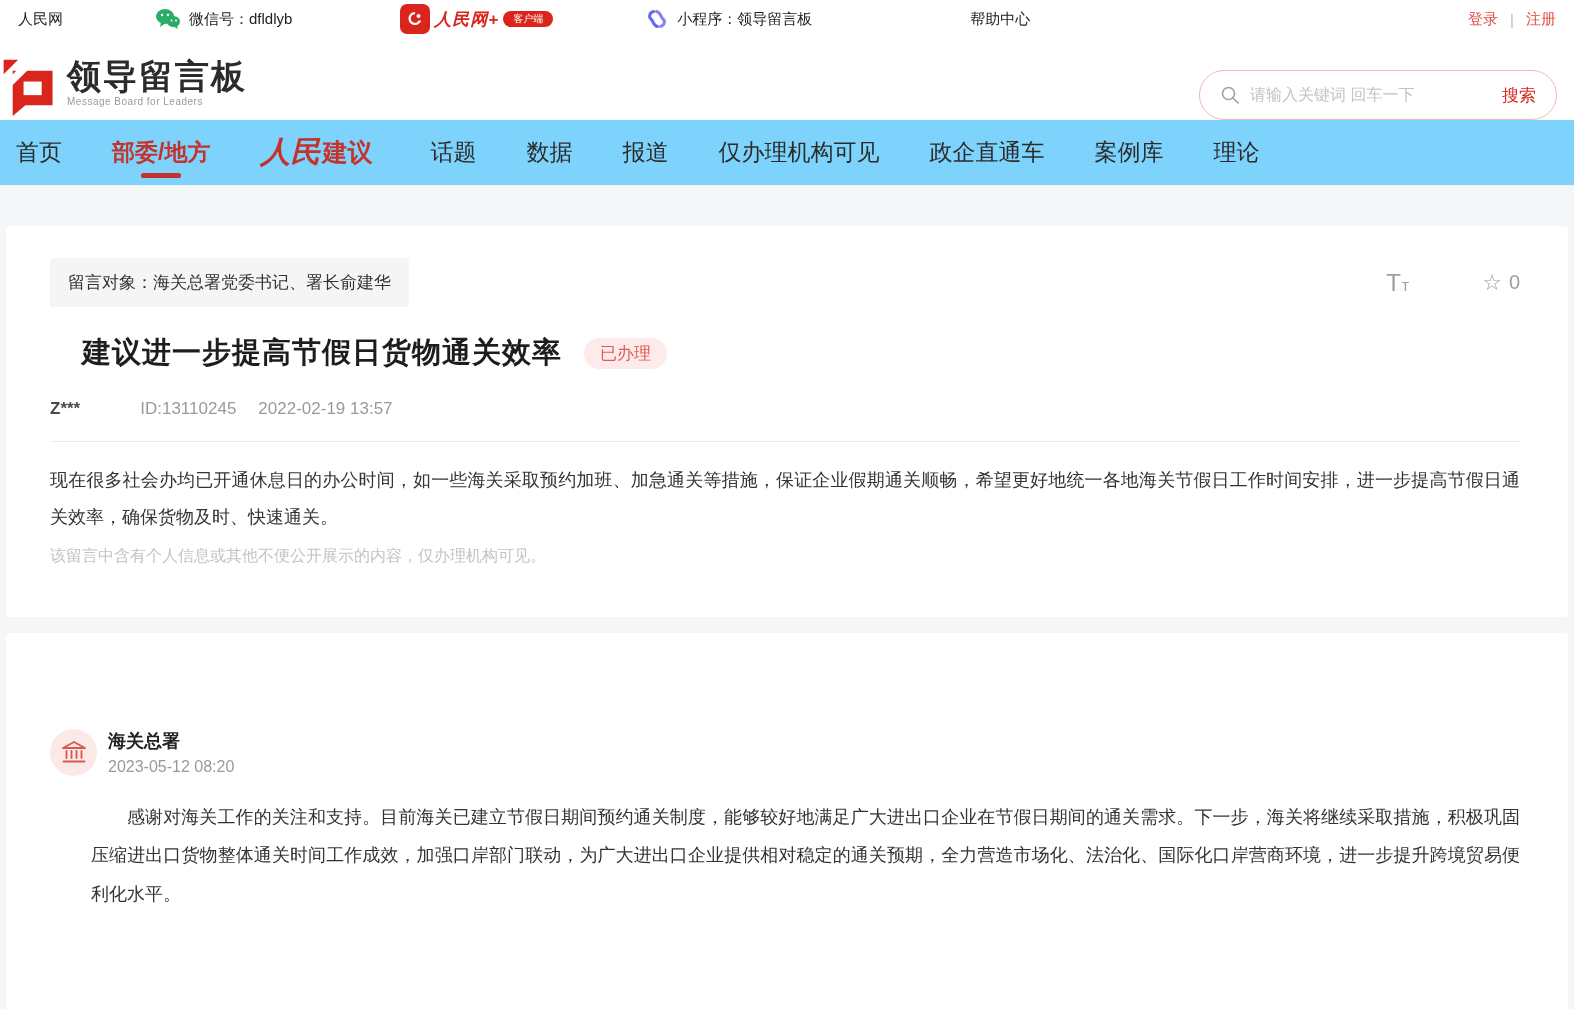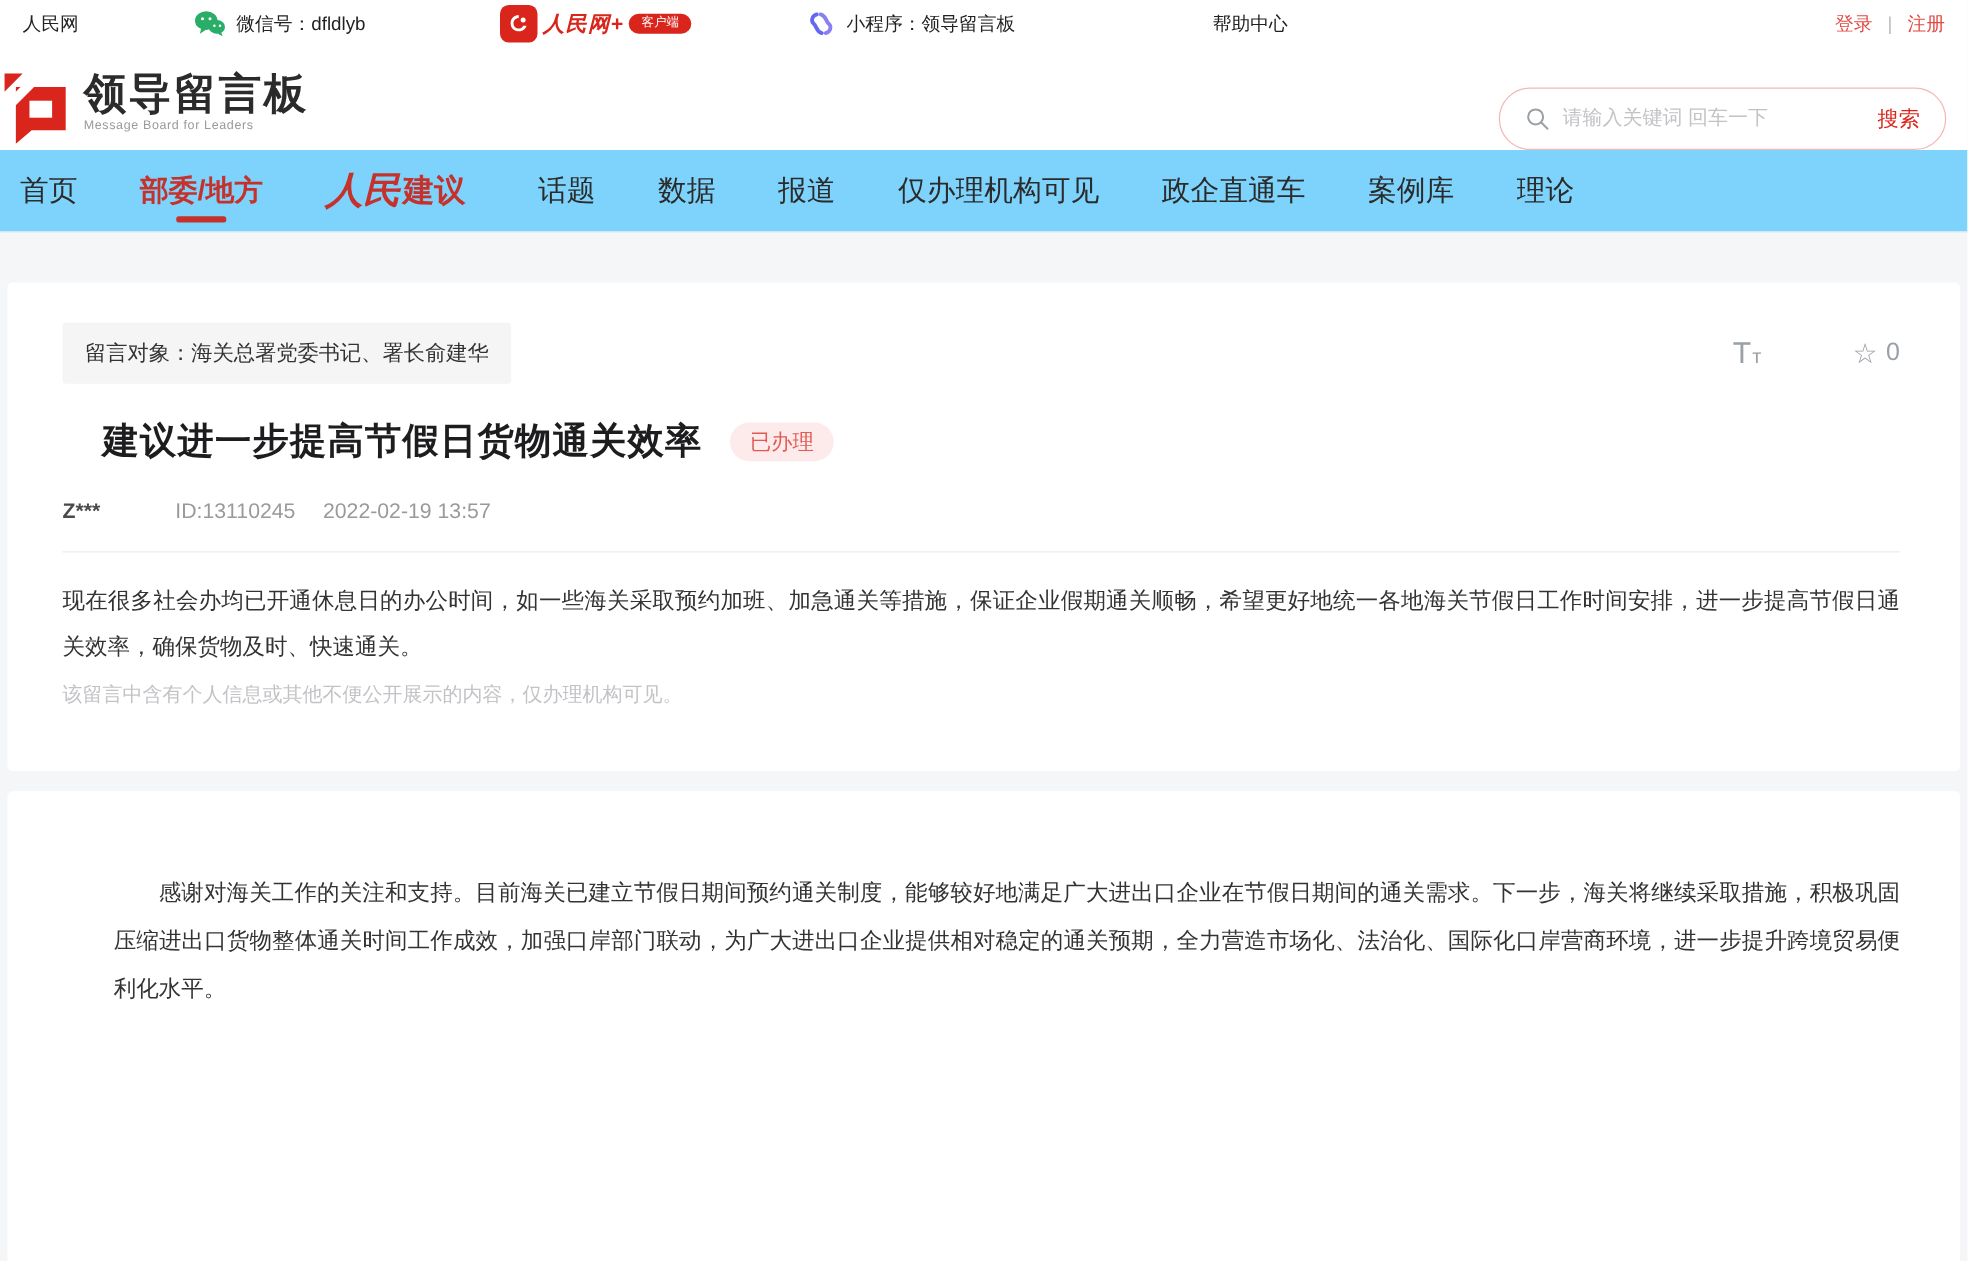--- a/index.html
+++ b/index.html
@@ -252,17 +252,37 @@
     <hr class="msg-divider">
 
     <p class="msg-body">现在很多社会办均已开通休息日的办公时间，如一些海关采取预约加班、加急通关等措施，保证企业假期通关顺畅，希望更好地统一各地海关节假日工作时间安排，进一步提高节假日通关效率，确保货物及时、快速通关。</p>
     <p class="privacy-note">该留言中含有个人信息或其他不便公开展示的内容，仅办理机构可见。</p>
   </div>
 
   <div class="card-gap"></div>
 
   <div class="card card2">
 
+    <div class="reply-block">
+      <span class="reply-avatar">
+        <span style="display:inline-flex;">
+          <svg width="26" height="24" viewBox="0 0 26 24">
+            <g fill="none" stroke="#d9564c" stroke-width="1.8" stroke-linecap="round" stroke-linejoin="round">
+              <path d="M2 8 L13 2 L24 8 Z"></path>
+              <line x1="5.5" y1="11" x2="5.5" y2="18"></line>
+              <line x1="10.5" y1="11" x2="10.5" y2="18"></line>
+              <line x1="15.5" y1="11" x2="15.5" y2="18"></line>
+              <line x1="20.5" y1="11" x2="20.5" y2="18"></line>
+              <line x1="2.5" y1="21.5" x2="23.5" y2="21.5"></line>
+            </g>
+          </svg>
+        </span>
+      </span>
+      <span class="reply-agency-col">
+        <div class="reply-agency">海关总署</div>
+        <div class="reply-time">2023-05-12 08:20</div>
+      </span>
+    </div>
 
     <p class="reply-body">感谢对海关工作的关注和支持。目前海关已建立节假日期间预约通关制度，能够较好地满足广大进出口企业在节假日期间的通关需求。下一步，海关将继续采取措施，积极巩固压缩进出口货物整体通关时间工作成效，加强口岸部门联动，为广大进出口企业提供相对稳定的通关预期，全力营造市场化、法治化、国际化口岸营商环境，进一步提升跨境贸易便利化水平。</p>
   </div>
 
 </div>
 
 </body></html>

